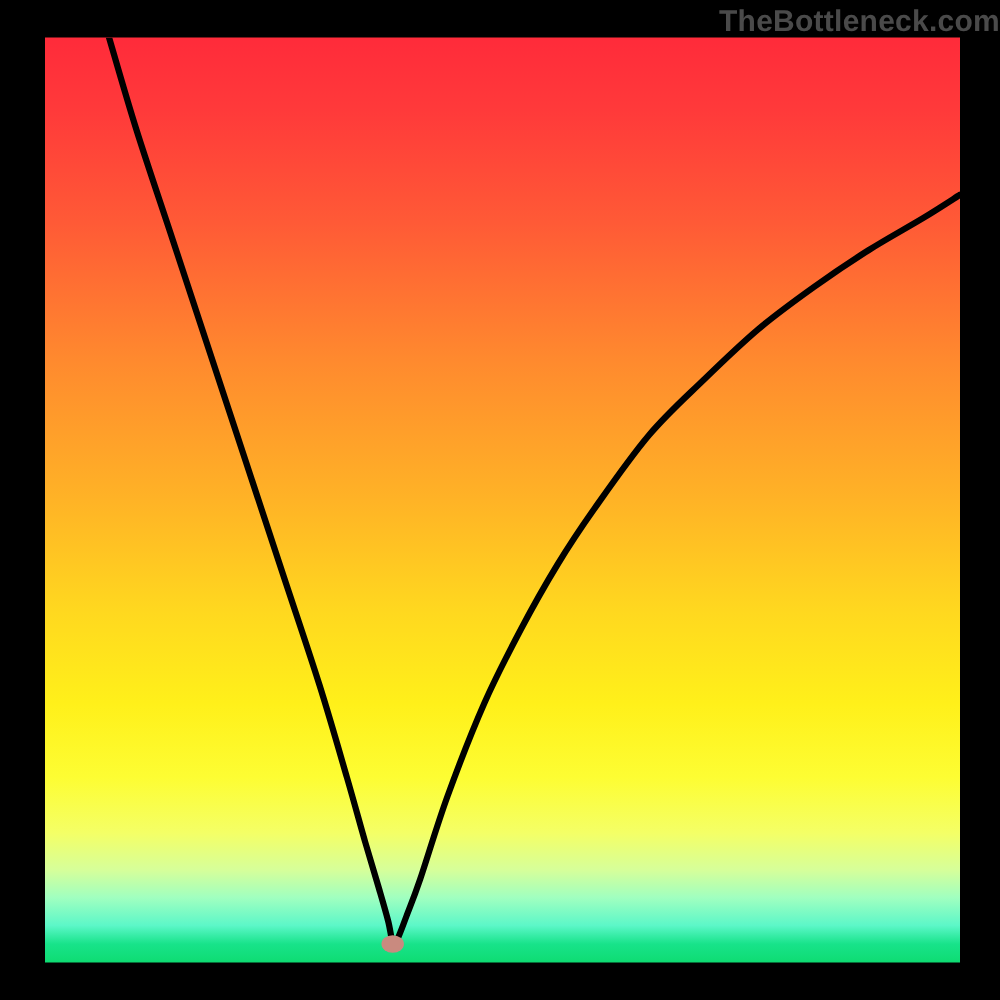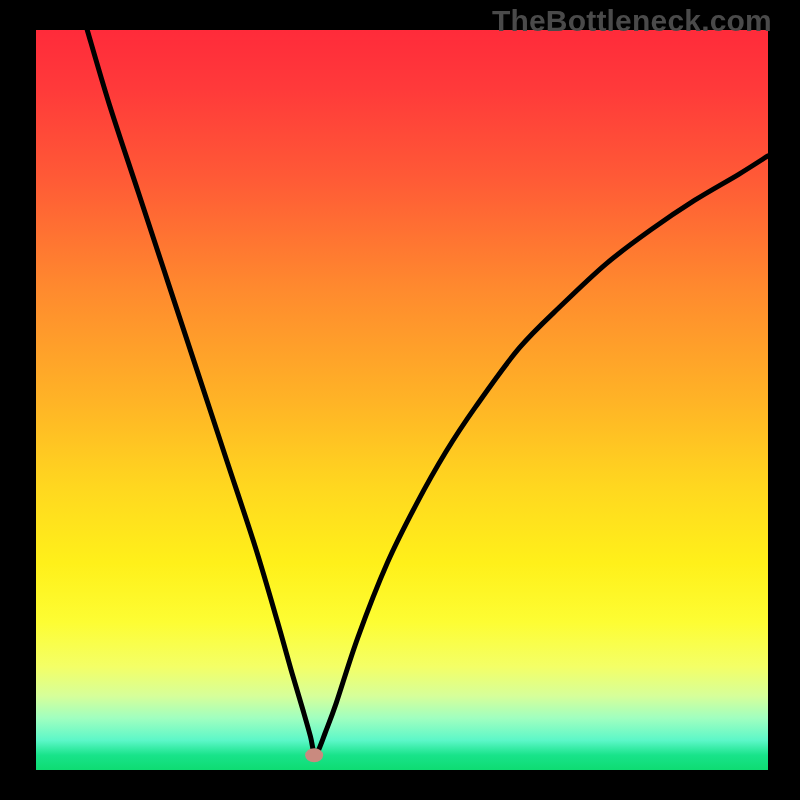--- a/index.html
+++ b/index.html
@@ -13,23 +13,23 @@
   }
   .outer {
     position: relative;
     width: 800px;
     height: 800px;
     background: #000;
   }
   .attribution {
     position: absolute;
     top: 4px;
-    right: 28px;
+    right: 0;
     color: #4a4a4a;
-    font-size: 30px;
+    font-size: 24px;
     font-weight: 600;
     letter-spacing: 0.2px;
     z-index: 5;
   }
   .plot-area {
     position: absolute;
     left: 36px;
     top: 30px;
     width: 732px;
     height: 740px;

